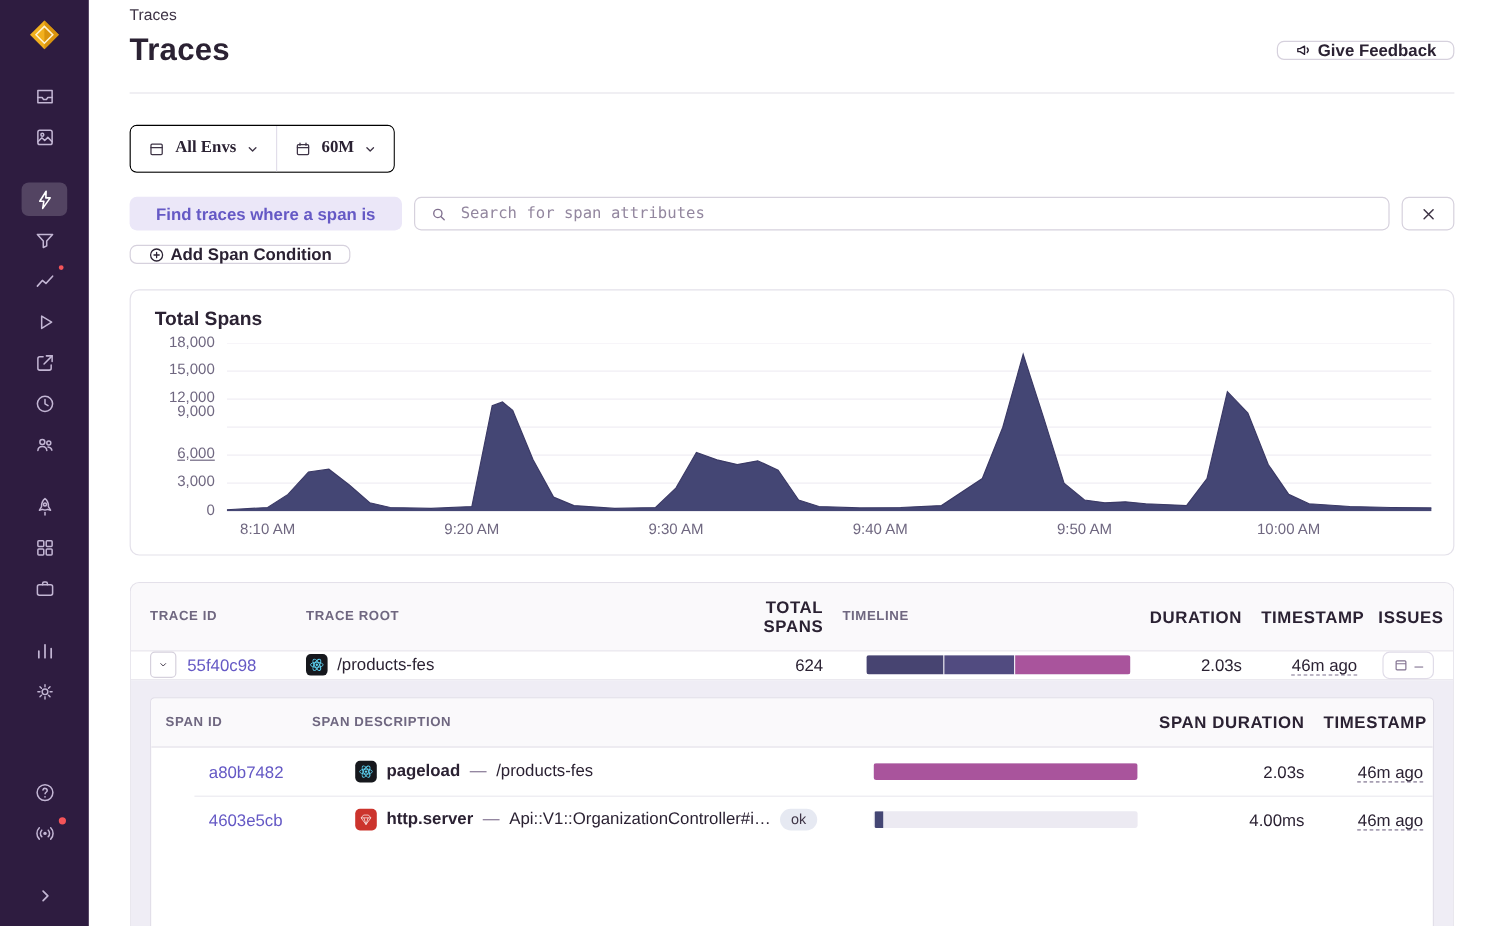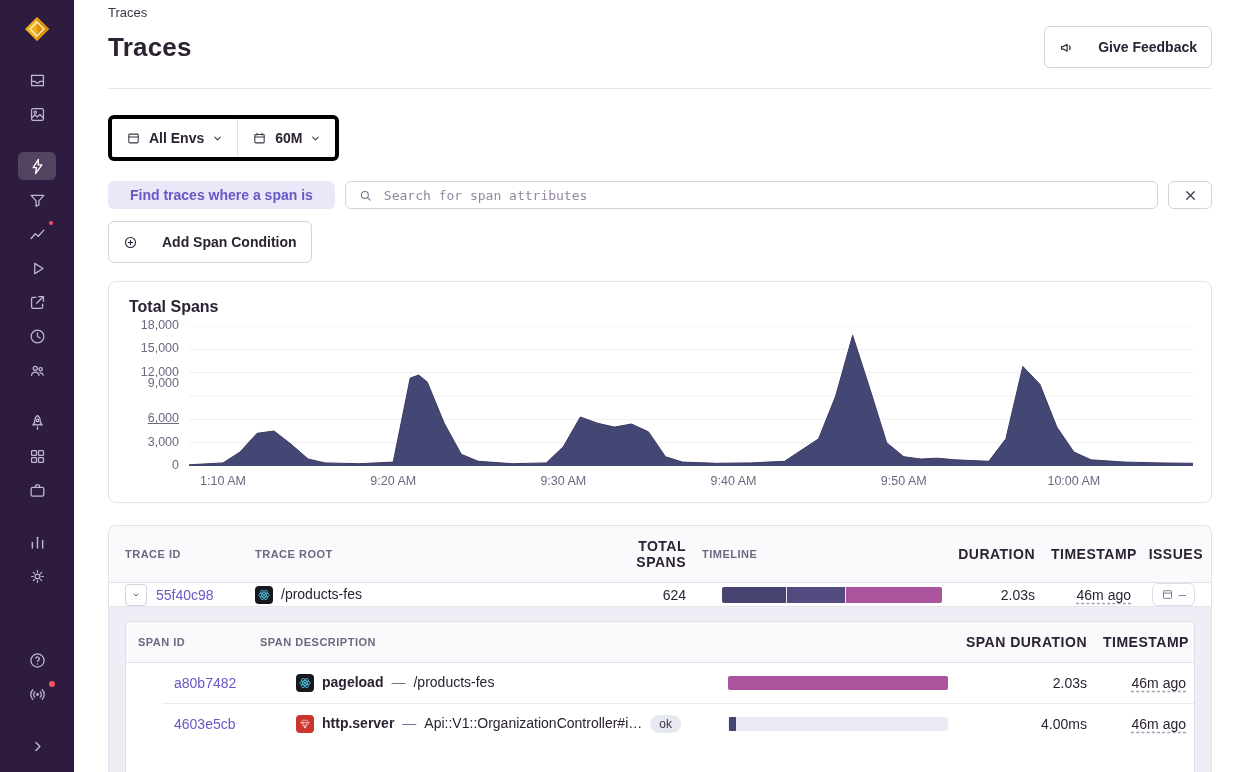--- a/index.html
+++ b/index.html
@@ -32,29 +32,29 @@
   .red-dot.big { width:10px; height:10px; right:-1px; }
   
   .main { flex:1; padding:0 32px 0 34px; display:flex; flex-direction:column; overflow:hidden; }
   .breadcrumb { padding-top:5px; font-size:13px; color:#3e3446; cursor:pointer; }
   .title-row {
     display:flex; justify-content:space-between; align-items:center;
     padding:6px 0 20px; border-bottom:1px solid #e7e4ec;
   }
   h1 { margin:0; font-size:26px; font-weight:700; letter-spacing:.2px; color:#2b2233; }
   .btn {
-    display:inline-flex; align-items:center; gap:24px;
+    display:inline-flex; align-items:center; gap:4px;
     background:#fff; border:1px solid #d6d1dd; border-radius:6px;
     font-family:inherit; font-size:14px; font-weight:700; color:#2b2233;
-    height:42px; padding:0 14px; cursor:pointer;
+    height:16px; padding:0 14px; cursor:pointer;
   }
   .btn svg { width:15px; height:15px; }
   
   .filters-row { margin-top:26px; }
-  .seg-group { display:inline-flex; border:4px solid #000000; border-radius:6px; overflow:hidden; }
+  .seg-group { display:inline-flex; border:1px solid #000000; border-radius:6px; overflow:hidden;font-family:Liberation Serif, serif; }
   .seg-btn {
     display:inline-flex; align-items:center; gap:8px; background:#fff; border:none;
     height:38px; padding:0 14px; font-family:inherit; font-size:14px; font-weight:700;
     color:#2b2233; cursor:pointer;
   }
   .seg-btn + .seg-btn { border-left:1px solid #e2deea; }
   .seg-btn svg { width:15px; height:15px; color:#3e3446; }
   .chev { width:11px !important; height:11px !important; }
   
   .search-row { margin-top:20px; display:flex; gap:10px; height:28px; }
@@ -353,21 +353,21 @@
             <line x1="0" x2="1000" y1="70" y2="70" stroke="#f0eef4" vector-effect="non-scaling-stroke"></line>
             <line x1="0" x2="1000" y1="46.66666666666667" y2="46.66666666666667" stroke="#f0eef4" vector-effect="non-scaling-stroke"></line>
             <line x1="0" x2="1000" y1="23.33333333333333" y2="23.33333333333333" stroke="#f0eef4" vector-effect="non-scaling-stroke"></line>
             <line x1="0" x2="1000" y1="0" y2="0" stroke="#f0eef4" vector-effect="non-scaling-stroke"></line>
             <path d="M0.0 140 L0.0 138.8 L33.9 136.9 L50.8 126.0 L67.8 107.3 L84.7 105.0 L101.7 118.2 L118.6 133.0 L135.6 136.9 L169.5 137.7 L203.4 136.1 L220.3 52.1 L228.8 49.0 L237.3 56.0 L254.2 97.2 L271.2 128.3 L288.1 135.3 L322.0 137.7 L355.9 136.9 L372.9 120.6 L389.8 91.0 L406.8 97.2 L423.7 101.1 L440.7 98.0 L457.6 105.8 L474.6 130.7 L491.5 136.1 L525.4 137.3 L559.3 136.9 L593.2 135.3 L627.1 112.8 L644.1 70.0 L661.0 9.3 L678.0 62.2 L694.9 116.7 L711.9 130.7 L728.8 133.0 L745.8 132.2 L762.7 133.8 L796.6 135.3 L813.6 112.8 L830.5 40.4 L847.5 58.3 L864.4 101.1 L881.4 126.0 L898.3 133.8 L932.2 136.1 L966.1 136.9 L1000.0 137.3 L1000.0 140 Z" fill="#444674"></path>
             <path d="M0.0 138.8 L33.9 136.9 L50.8 126.0 L67.8 107.3 L84.7 105.0 L101.7 118.2 L118.6 133.0 L135.6 136.9 L169.5 137.7 L203.4 136.1 L220.3 52.1 L228.8 49.0 L237.3 56.0 L254.2 97.2 L271.2 128.3 L288.1 135.3 L322.0 137.7 L355.9 136.9 L372.9 120.6 L389.8 91.0 L406.8 97.2 L423.7 101.1 L440.7 98.0 L457.6 105.8 L474.6 130.7 L491.5 136.1 L525.4 137.3 L559.3 136.9 L593.2 135.3 L627.1 112.8 L644.1 70.0 L661.0 9.3 L678.0 62.2 L694.9 116.7 L711.9 130.7 L728.8 133.0 L745.8 132.2 L762.7 133.8 L796.6 135.3 L813.6 112.8 L830.5 40.4 L847.5 58.3 L864.4 101.1 L881.4 126.0 L898.3 133.8 L932.2 136.1 L966.1 136.9 L1000.0 137.3" fill="none" stroke="#3b3a66" vector-effect="non-scaling-stroke"></path>
           </svg>
       </div>
     </div>
     <div class="x-axis">
-        <div class="xtick" style="left: 3.38983%;">1:10 AM</div>
+        <div class="xtick" style="left: 3.38983%;">8:10 AM</div>
         <div class="xtick" style="left: 20.339%;">9:20 AM</div>
         <div class="xtick" style="left: 37.2881%;">9:30 AM</div>
         <div class="xtick" style="left: 54.2373%;">9:40 AM</div>
         <div class="xtick" style="left: 71.1864%;">9:50 AM</div>
         <div class="xtick" style="left: 88.1356%;">10:00 AM</div>
       </div>
   </section>
 
   <section class="table-card">
     <div class="t-head trace-grid">

